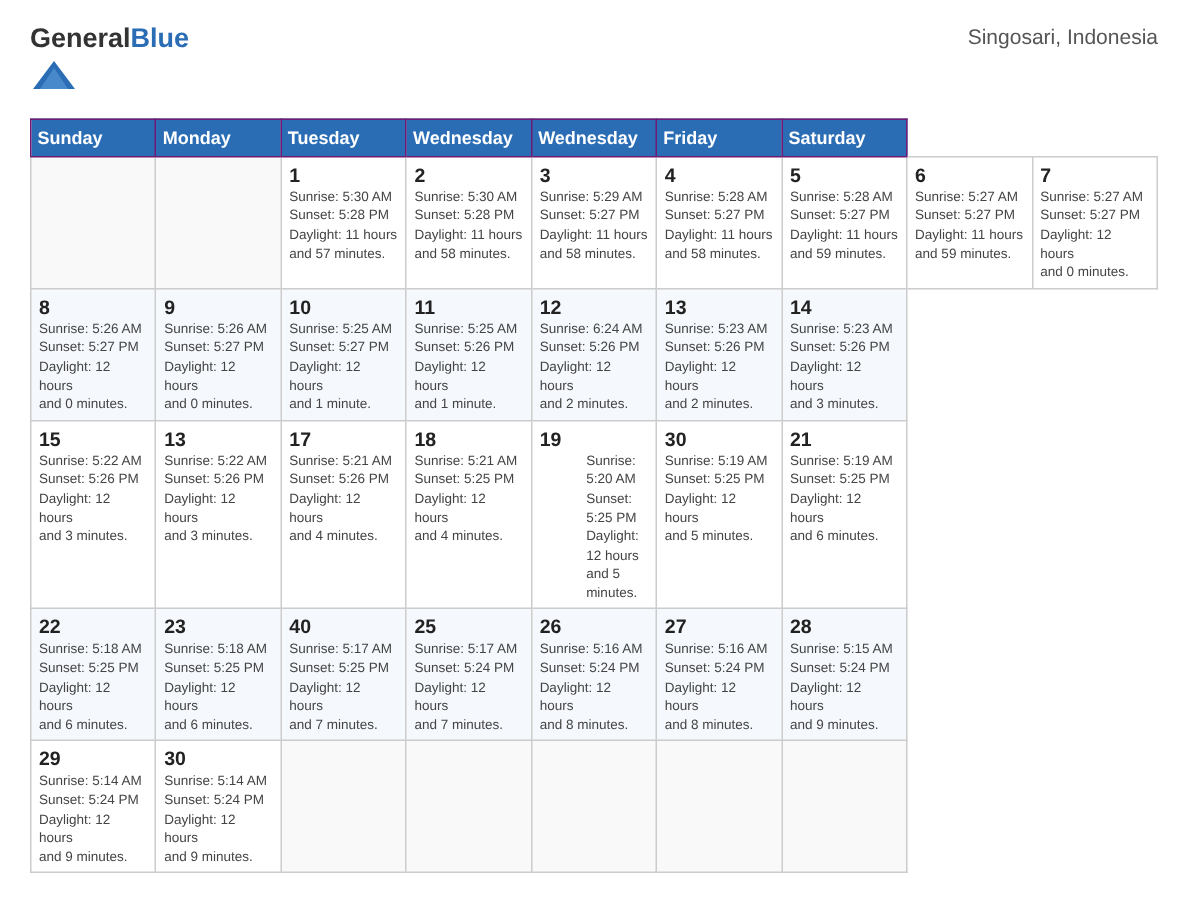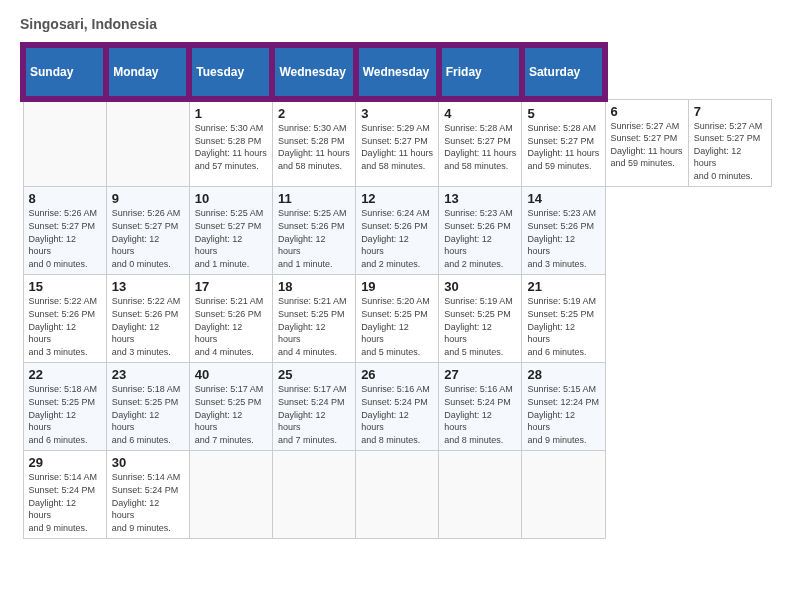--- a/index.html
+++ b/index.html
@@ -44,35 +44,34 @@
       text-align: right;
     }
     .month-title {
       font-size: 36px;
       font-weight: 300;
       color: #222;
     }
     .location {
       font-size: 14px;
       color: #555;
-      font-weight: bold;
     }
     table {
       width: 100%;
       border-collapse: collapse;
       table-layout: fixed;
     }
     th {
       background-color: #2a6db5;
       color: #fff;
       font-size: 12px;
       font-weight: bold;
-      padding: 17px 4px;
+      padding: 5px 4px;
       text-align: left;
-      border: 6px solid #701a75;
+      border: 1px solid #701a75;
     }
     td {
       vertical-align: top;
       border: 1px solid #ccc;
       padding: 4px 5px;
       font-size: 9.5px;
       color: #333;
       background: #fff;
       height: 78px;
     }
@@ -96,20 +95,31 @@
     }
     .last-row td {
       height: 72px;
     }
   </style>
 </head>
 <body>
 
 <div class="container">
   <div class="header">
+    <div class="logo">
+      <div>
+        <div class="logo-text">
+          <span class="general">General</span><span class="blue">Blue</span>
+        </div>
+        <svg class="logo-icon" viewBox="0 0 30 20" xmlns="http://www.w3.org/2000/svg">
+          <polygon points="0,20 15,0 30,20" fill="#2a6db5"></polygon>
+          <polygon points="5,20 15,5 25,20" fill="#5b9dd9" opacity="0.6"></polygon>
+        </svg>
+      </div>
+    </div>
     <div class="title-block">
       <div class="location">Singosari, Indonesia</div>
     </div>
   </div>
 
   <table>
     <thead>
       <tr>
         <th>Sunday</th>
         <th>Monday</th>
@@ -249,21 +259,21 @@
           </td>
           <td>
             <span class="day-num">18</span>
             <div class="day-info" style="white-space: pre-line;">Sunrise: 5:21 AM
 Sunset: 5:25 PM
 Daylight: 12 hours
 and 4 minutes.</div>
           </td>
           <td>
             <span class="day-num">19</span>
-            <div class="day-info" style="white-space: pre-line;">Sunrise: 5:20 AM
+            <div class="day-info" style="white-space: pre-line; margin-left: 31px;">Sunrise: 5:20 AM
 Sunset: 5:25 PM
 Daylight: 12 hours
 and 5 minutes.</div>
           </td>
           <td>
             <span class="day-num">30</span>
             <div class="day-info" style="white-space: pre-line;">Sunrise: 5:19 AM
 Sunset: 5:25 PM
 Daylight: 12 hours
 and 5 minutes.</div>
@@ -315,21 +325,21 @@
           <td>
             <span class="day-num">27</span>
             <div class="day-info" style="white-space: pre-line;">Sunrise: 5:16 AM
 Sunset: 5:24 PM
 Daylight: 12 hours
 and 8 minutes.</div>
           </td>
           <td>
             <span class="day-num">28</span>
             <div class="day-info" style="white-space: pre-line;">Sunrise: 5:15 AM
-Sunset: 12:24 PM
+Sunset: 5:24 PM
 Daylight: 12 hours
 and 9 minutes.</div>
           </td>
         </tr>
         <tr class="last-row">
           <td>
             <span class="day-num">29</span>
             <div class="day-info" style="white-space: pre-line;">Sunrise: 5:14 AM
 Sunset: 5:24 PM
 Daylight: 12 hours

